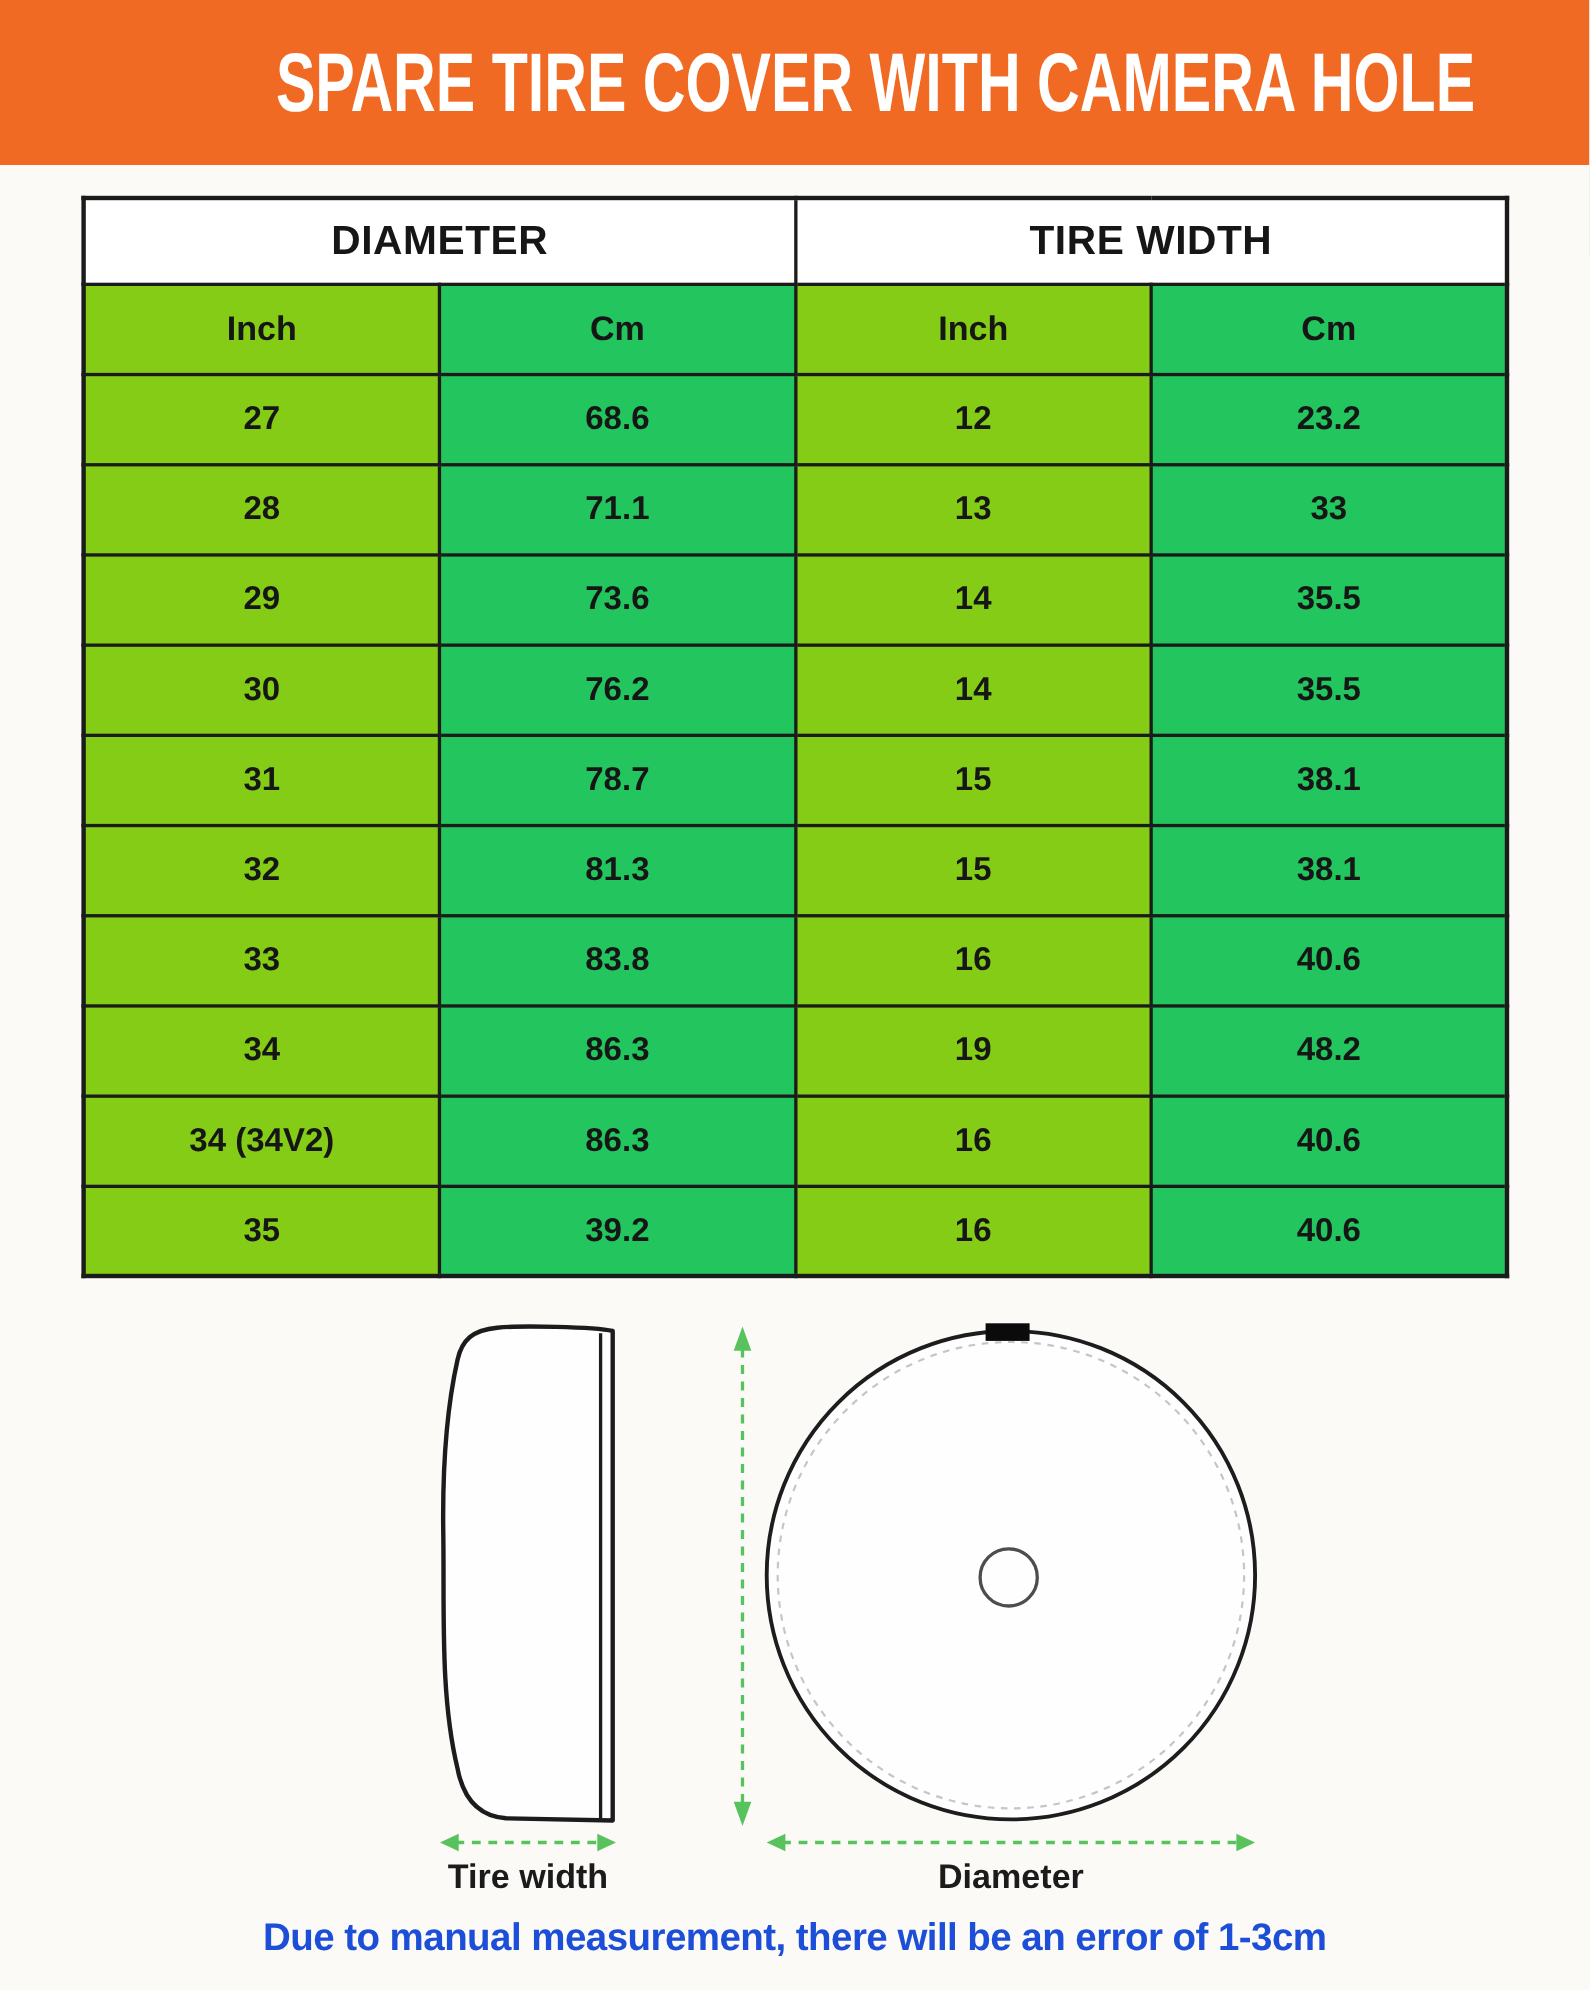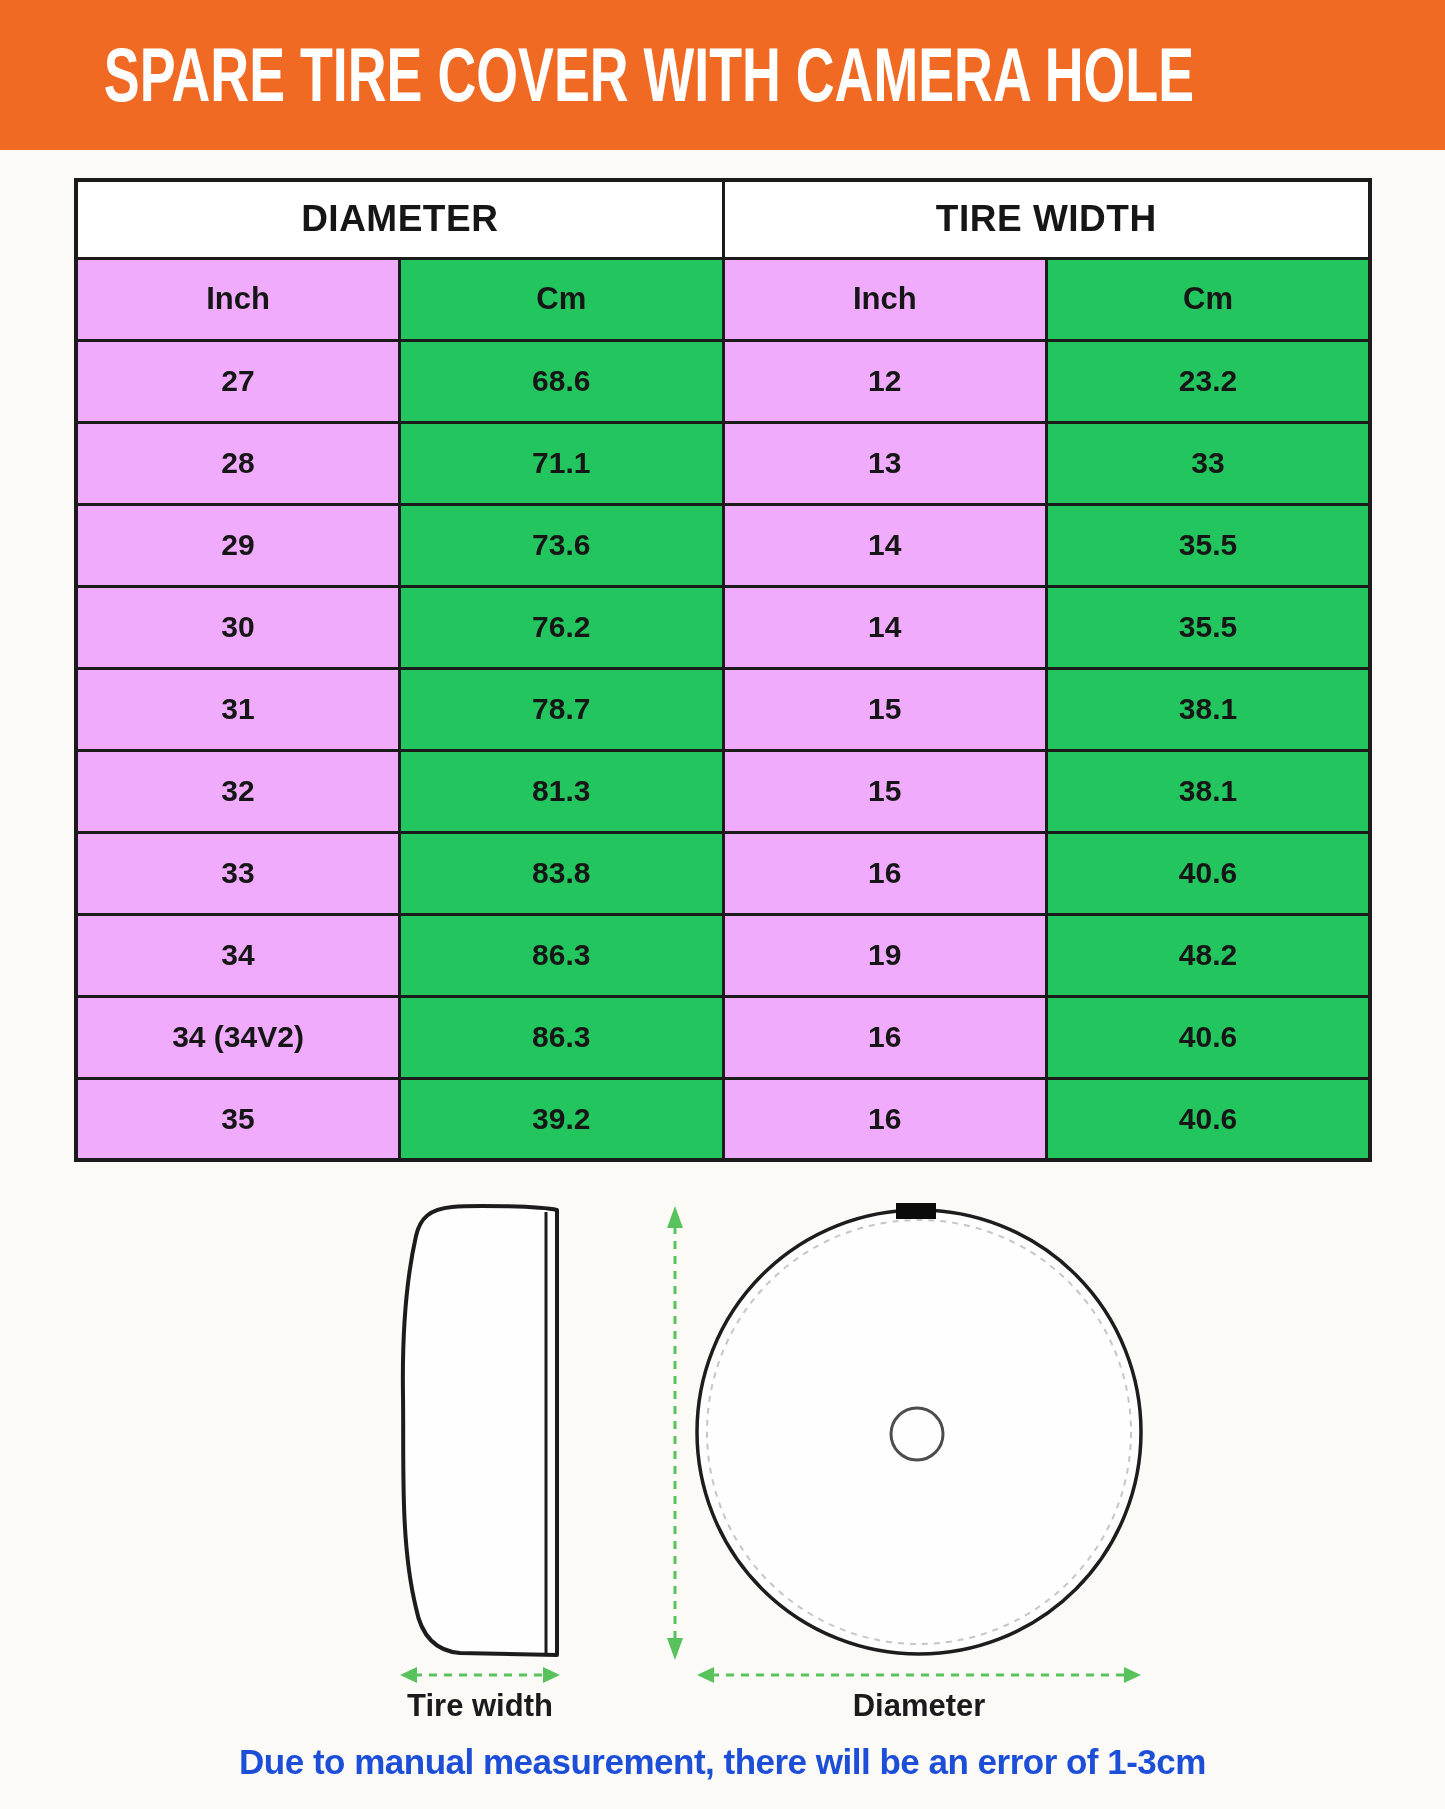--- a/index.html
+++ b/index.html
@@ -15,21 +15,21 @@
   }
   
   .banner {
     position: absolute;
     top: 0; left: 0;
     width: 100%;
     height: 150px;
     background: #F16A24;
     display: flex;
     align-items: center;
-    justify-content: flex-start;
+    justify-content: flex-end;
   }
   .banner-title {
     color: #ffffff;
     font-size: 64px;
     font-weight: bold;
     letter-spacing: 0px;
     white-space: nowrap;
     transform: scale(0.84, 1.18);
     transform-origin: center center;
   }
@@ -61,21 +61,21 @@
   .subheader-row th {
     height: 82px;
     font-size: 31px;
     font-weight: bold;
   }
   .data-row td {
     height: 82px;
     font-size: 30px;
     font-weight: bold;
   }
-  .col-in { background: #f0abfc; }
+  .col-in { background: #84cc16; }
   .col-cm { background: #22c55e; }
   
   .diagram-svg {
     position: absolute;
     left: 0;
     top: 1150px;
     width: 1445px;
     height: 560px;
   }
   .diagram-label {

